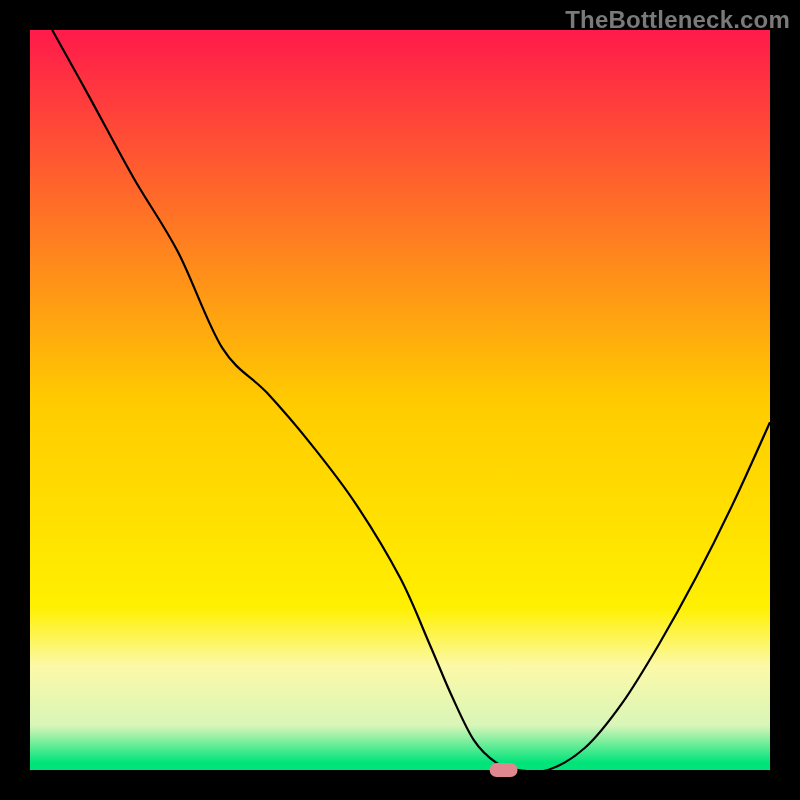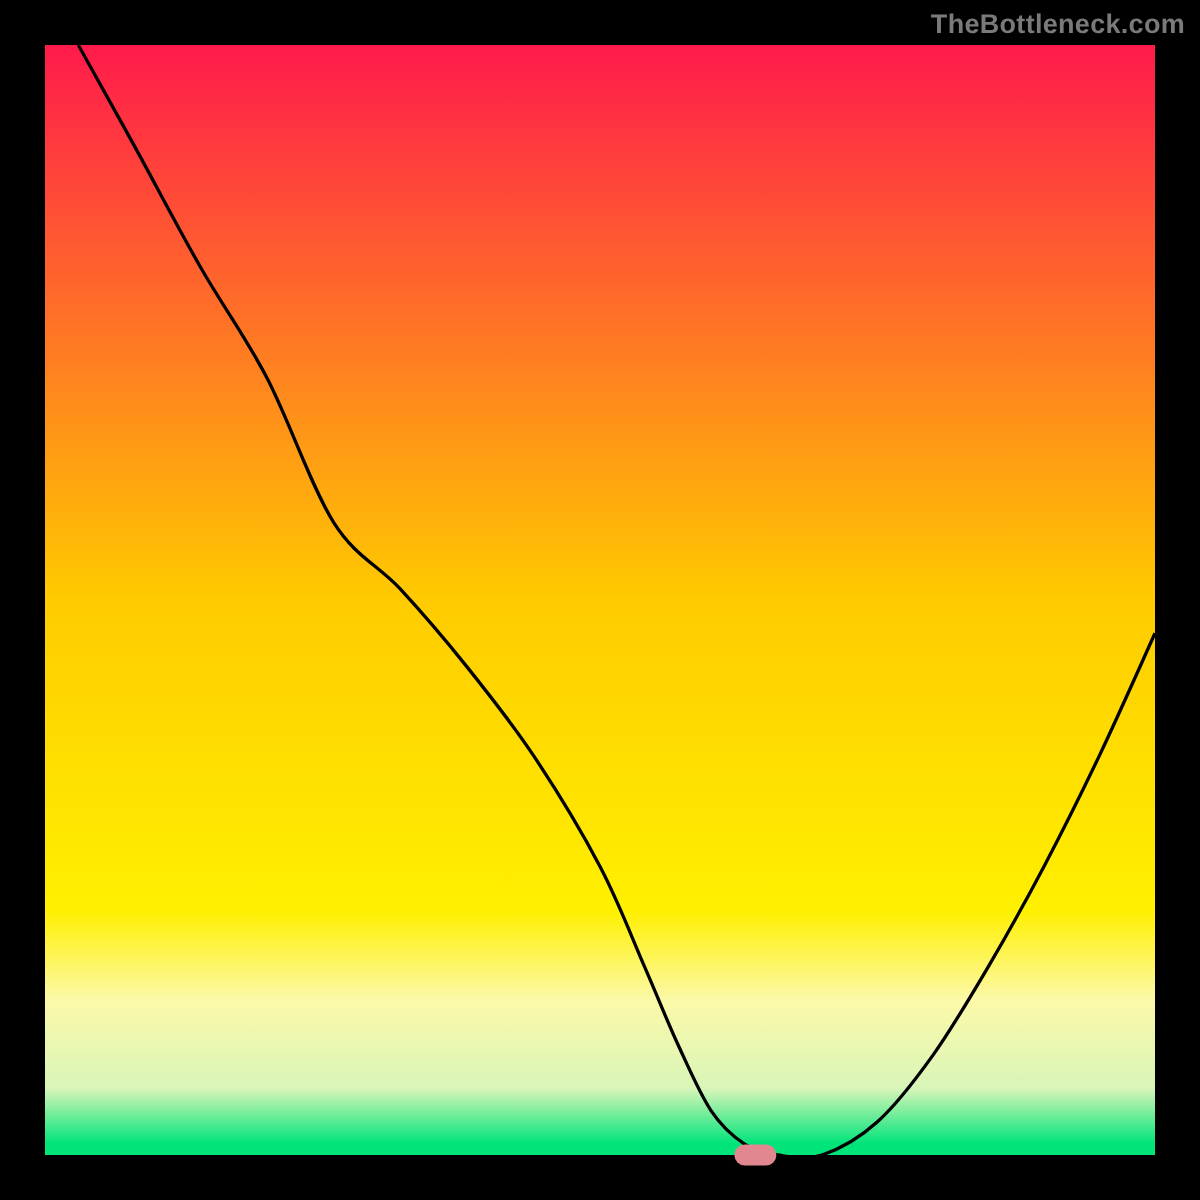--- a/index.html
+++ b/index.html
@@ -13,21 +13,21 @@
   .container {
     position: relative;
     width: 800px;
     height: 800px;
   }
   .watermark {
     position: absolute;
     top: 6px;
     right: 10px;
     font-family: Arial, Helvetica, sans-serif;
-    font-size: 18px;
+    font-size: 24px;
     font-weight: bold;
     color: #7a7a7a;
     z-index: 10;
     letter-spacing: 0.2px;
   }
   svg {
     display: block;
   }
 </style>
 </head>

